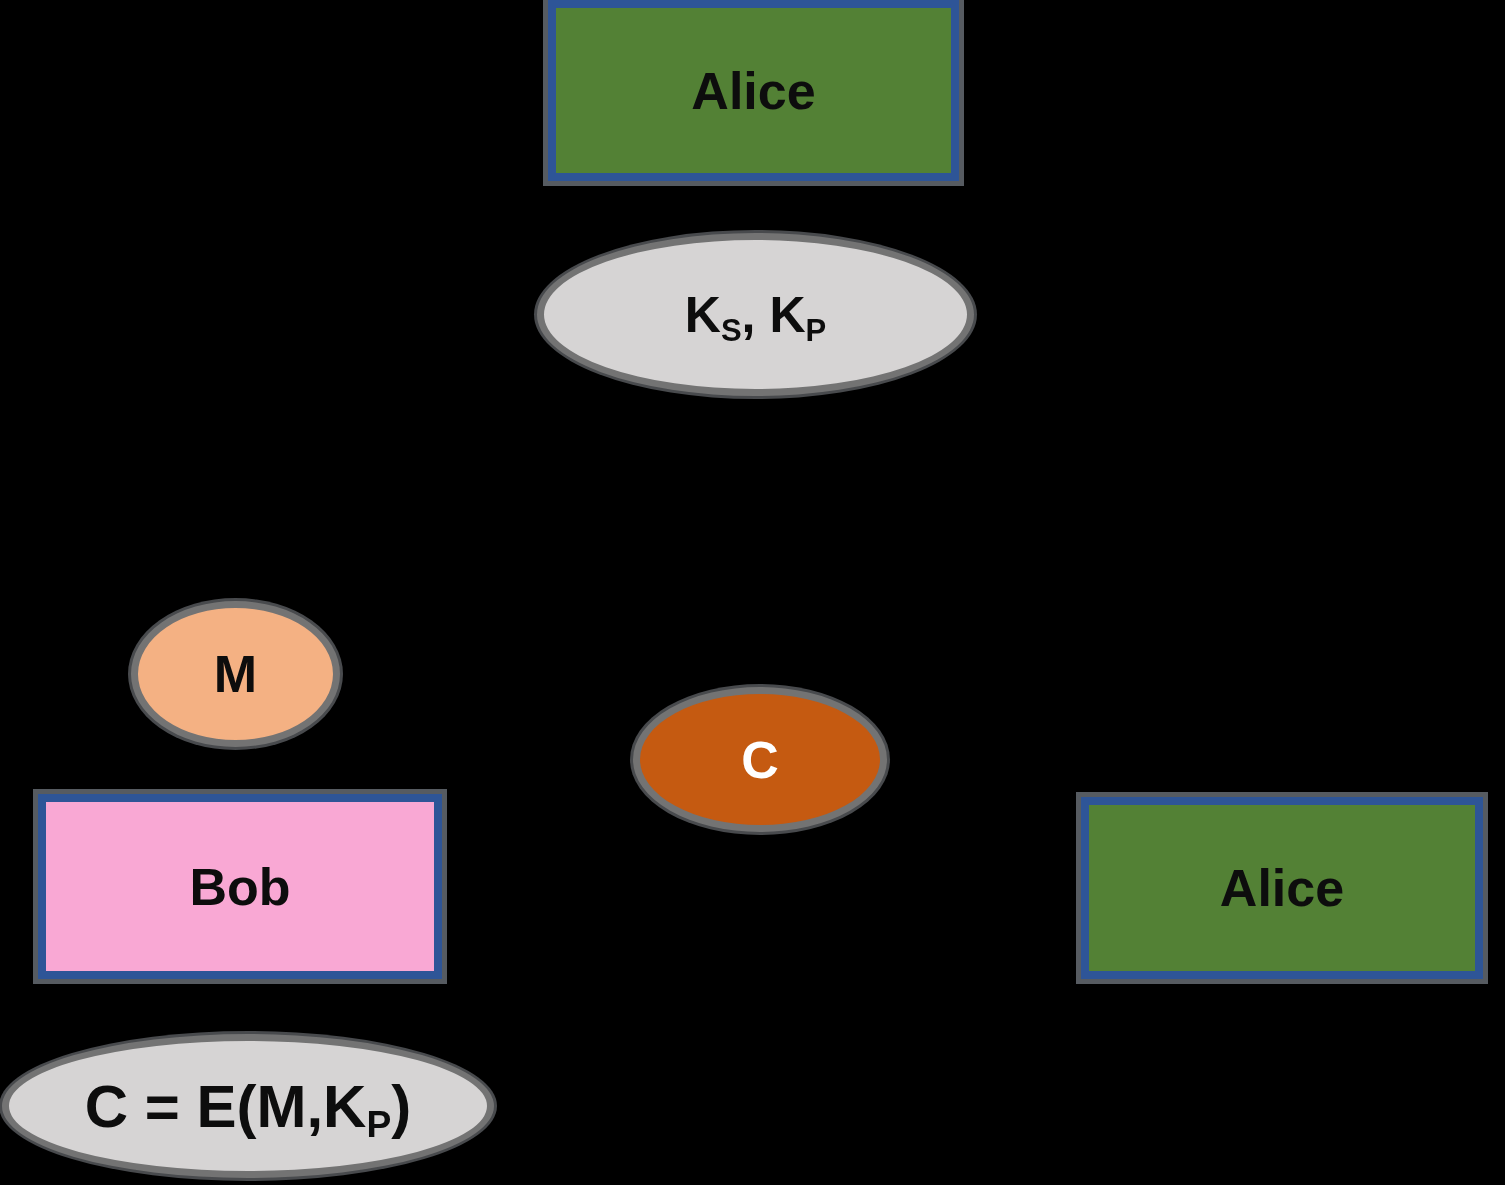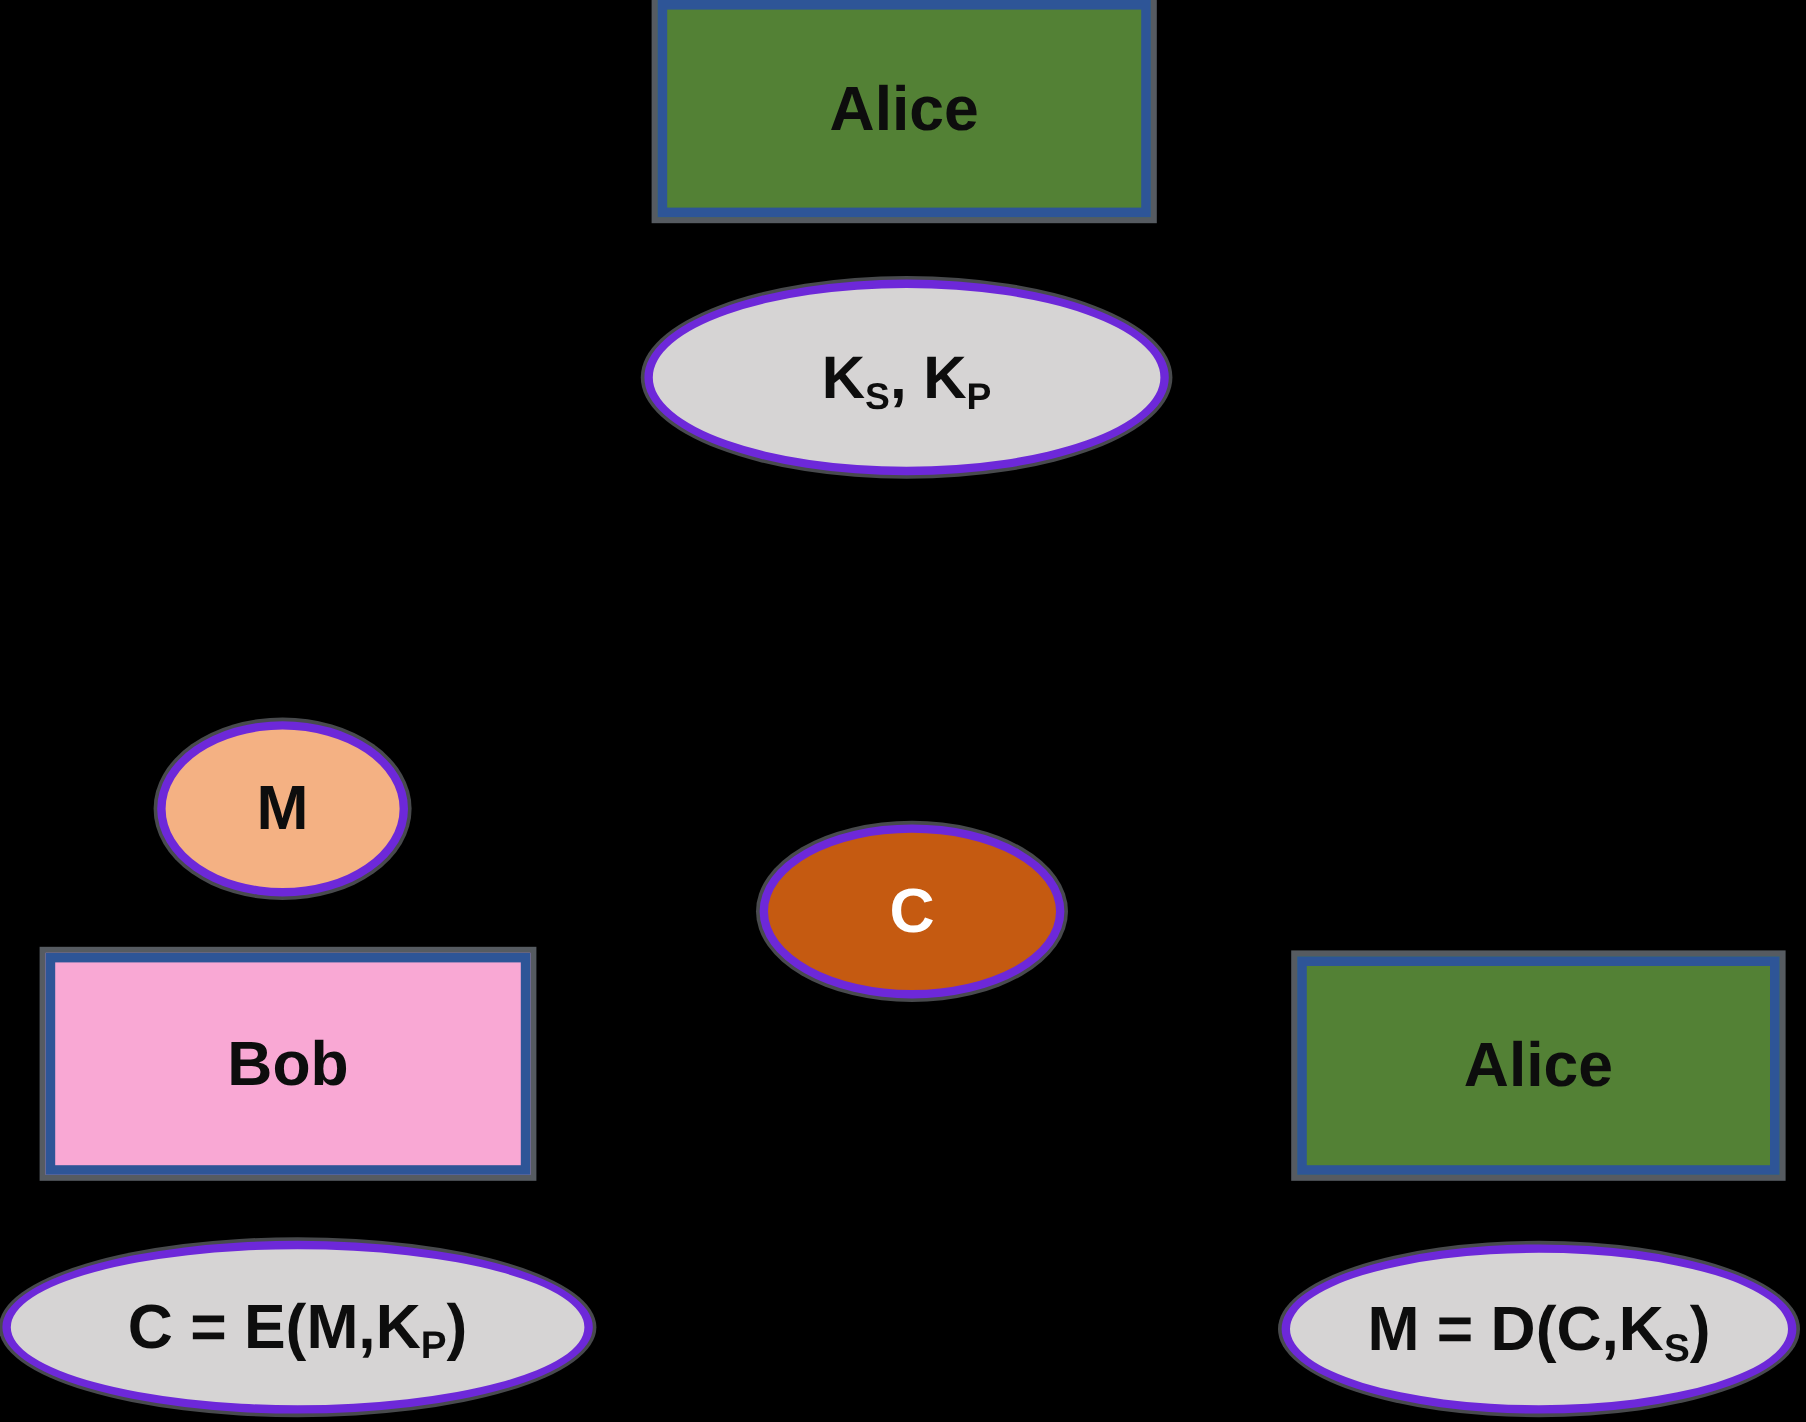--- a/index.html
+++ b/index.html
@@ -24,33 +24,33 @@
     box-sizing: border-box;
     color: #0d0d0d;
     text-align: center;
     white-space: nowrap;
   }
   .rect {
     border: 8px solid #2E5597;
     box-shadow: 0 0 0 5px #565B61;
   }
   .oval {
-    border: 7px solid #6d28d9;
+    border: 7px solid #737373;
     border-radius: 50%;
     box-shadow: 0 0 0 3px rgba(110,113,118,0.65);
   }
   .fill-green  { background: #538135; text-align: center; }
   .fill-blue   { background: #f9a8d4; }
   .fill-gray   { background: #D6D4D4; }
   .fill-peach  { background: #F4B183; }
   .fill-orange { background: #C55A11; color: #FFFFFF; }
 
   .label-lg { font-size: 52px; }
   .label-md { font-size: 50px; }
-  .label-eq { font-size: 52px; }
+  .label-eq { font-size: 60px; }
 
   sub.s {
     font-size: 0.62em;
     vertical-align: -0.28em;
     line-height: 0;
   }
 
   
   #alice-top    { left: 548px;  top: 0px;    width: 411px; height: 181px; }
   #keys-oval    { left: 537px;  top: 233px;  width: 437px; height: 163px; }
@@ -91,19 +91,14 @@
   </div>
 
   <div id="cipher-oval" class="shape oval fill-orange">
     <span class="label-lg">C</span>
   </div>
 
   <div id="alice-right" class="shape rect fill-green">
     <span class="label-lg">Alice</span>
   </div>
 
-  <div id="decrypt-oval" class="shape oval fill-gray">
-    <span class="label-eq">
-      <span>M = D(C,K</span><sub class="s">S</sub><span>)</span>
-    </span>
-  </div>
 
 </div>
 
 </body></html>

